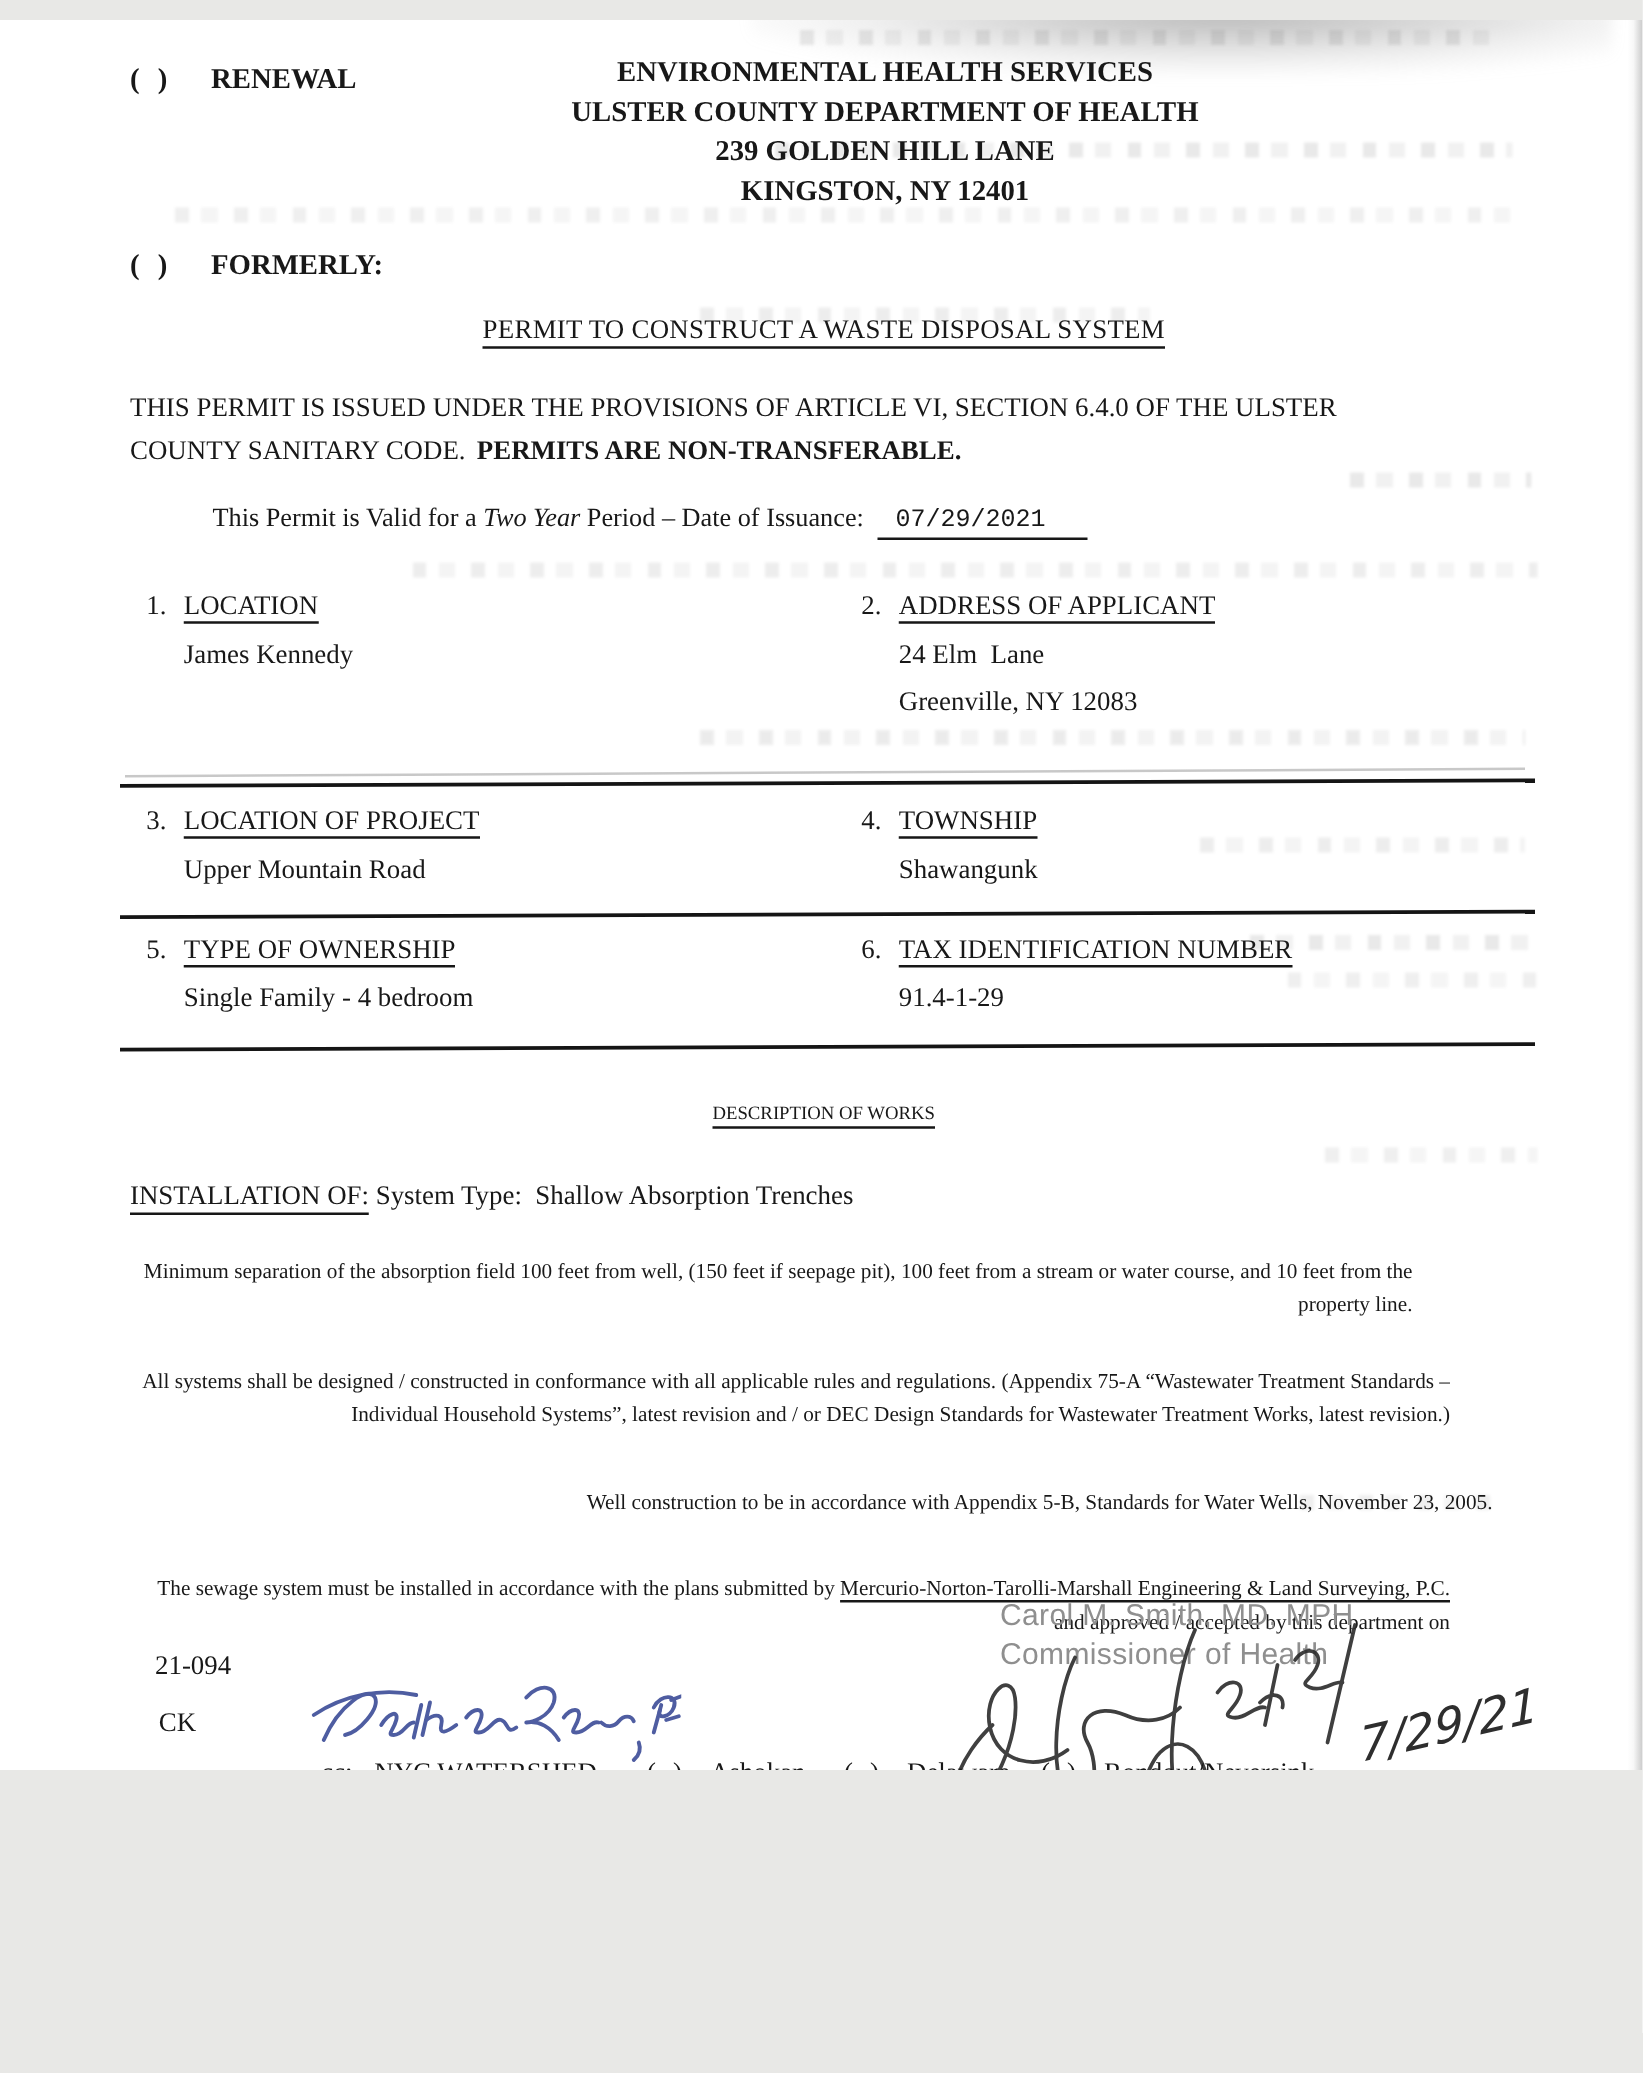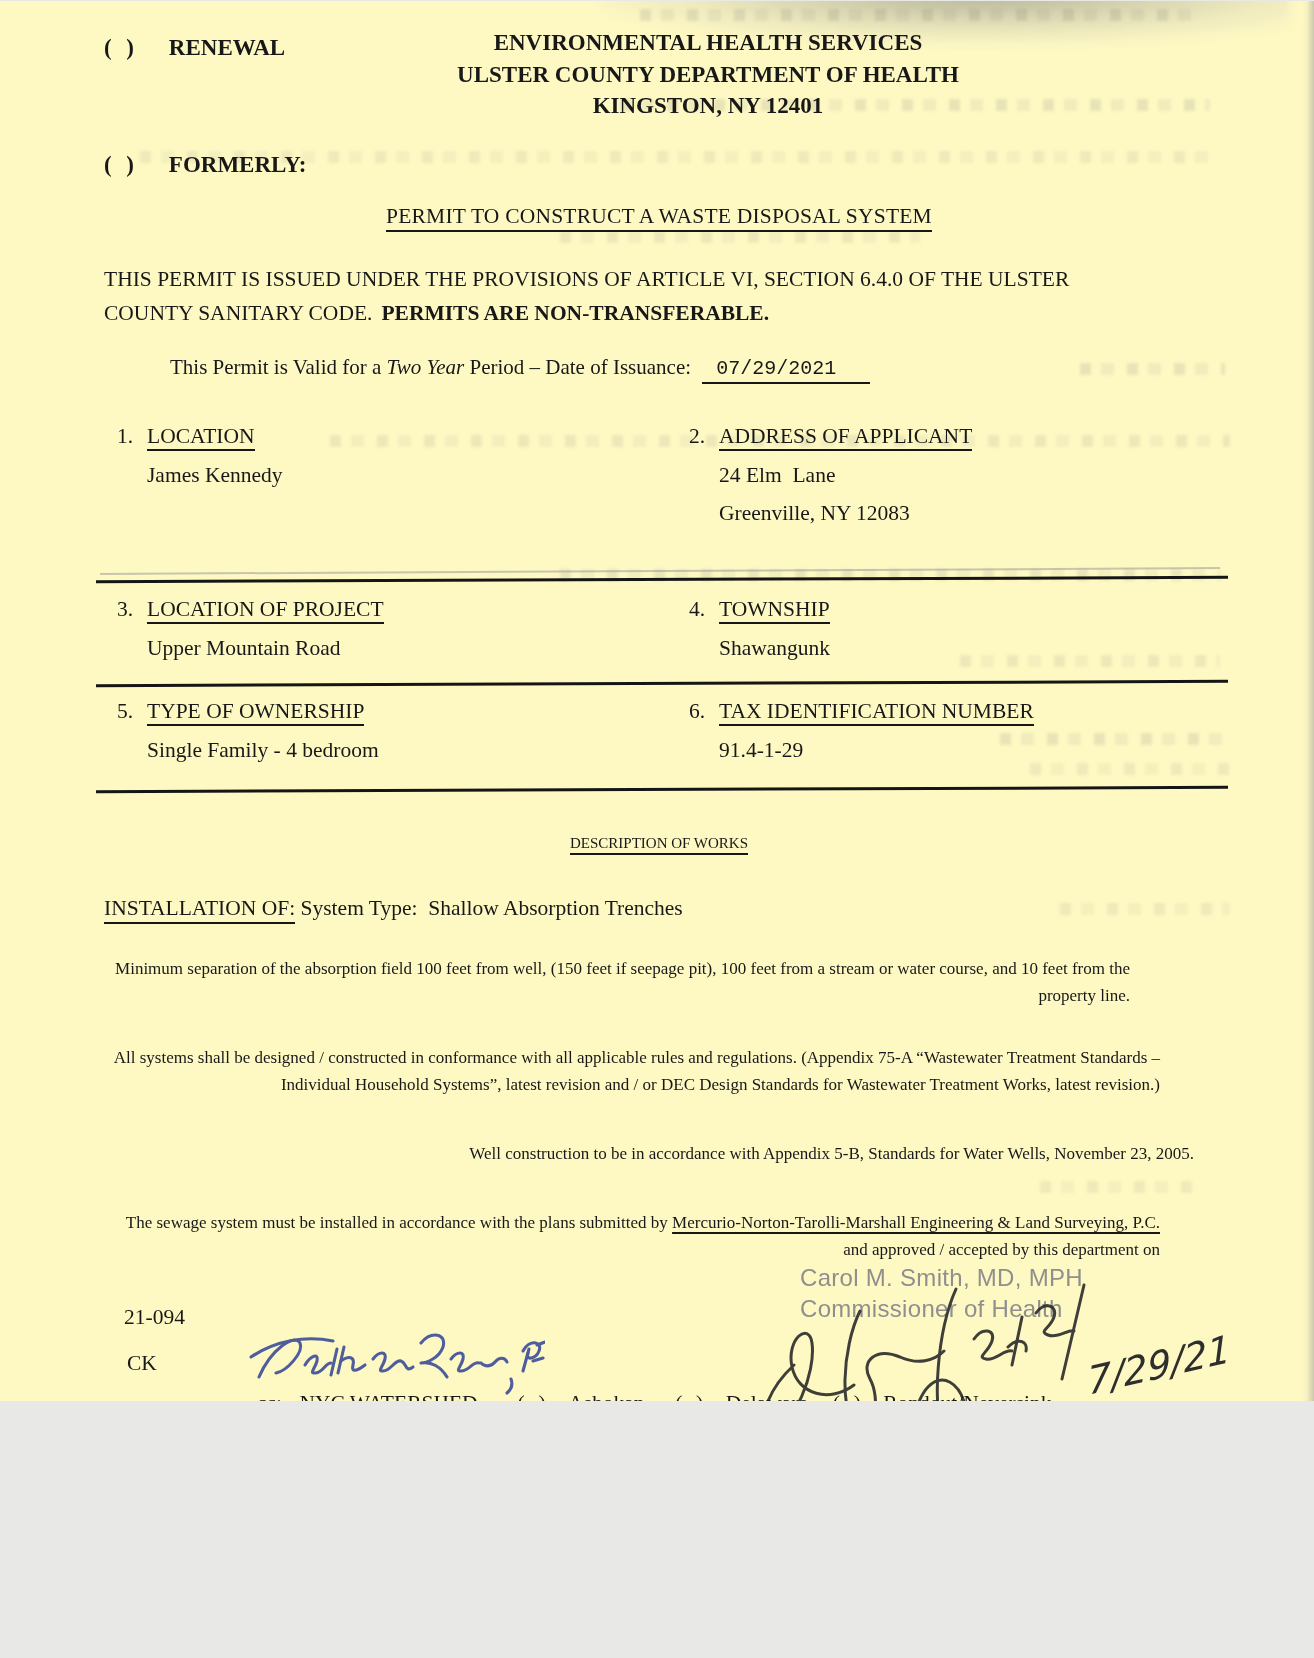--- a/index.html
+++ b/index.html
@@ -1,18 +1,18 @@
 <!DOCTYPE html>
 <html><head>
 <meta charset="utf-8">
 <style>
   html,body{margin:0;padding:0;background:#e8e8e6;}
   .page{
-    position:relative;width:1314px;height:1400px;margin:1px auto;
-    background:#fef9c3;overflow:hidden;
+    position:relative;width:1314px;height:1400px;margin:16px auto;
+    background:#ffffff;overflow:hidden;
     font-family:"Liberation Serif","DejaVu Serif",serif;
     color:#181818;
   }
   
   .smudge-top{position:absolute;left:600px;top:-8px;width:690px;height:52px;
     background:radial-gradient(ellipse at 55% 0%,rgba(120,120,120,.55),rgba(170,170,170,.18) 55%,transparent 78%);
     filter:blur(5px);pointer-events:none;}
   .edge-right{position:absolute;right:0;top:0;width:12px;height:100%;
     background:linear-gradient(to left,rgba(140,140,140,.45),rgba(190,190,190,.12) 60%,transparent);pointer-events:none;}
   .edge-left{position:absolute;left:0;top:1520px;width:6px;height:138px;
@@ -88,20 +88,21 @@
 
   <div class="content">
 
     <div class="hdr">
       <div class="hdr-left">
         <span class="chk">(  )</span><span class="gap1"></span><span>RENEWAL</span>
       </div>
       <div class="hdr-center">
         <div>ENVIRONMENTAL HEALTH SERVICES</div>
         <div>ULSTER COUNTY DEPARTMENT OF HEALTH</div>
+        <div>239 GOLDEN HILL LANE</div>
         <div>KINGSTON, NY 12401</div>
       </div>
     </div>
 
     <div class="formerly">
       <span class="chk">(  )</span><span class="gap1"></span><span>FORMERLY:</span>
     </div>
 
     <div class="doc-title">
       <span class="underline2">PERMIT TO CONSTRUCT A WASTE DISPOSAL SYSTEM</span>

